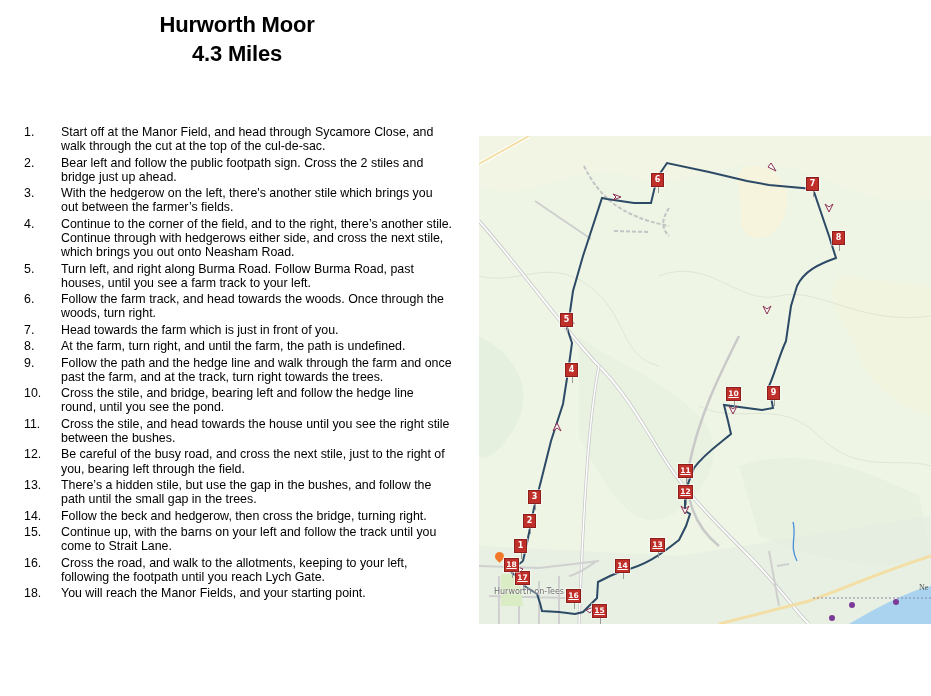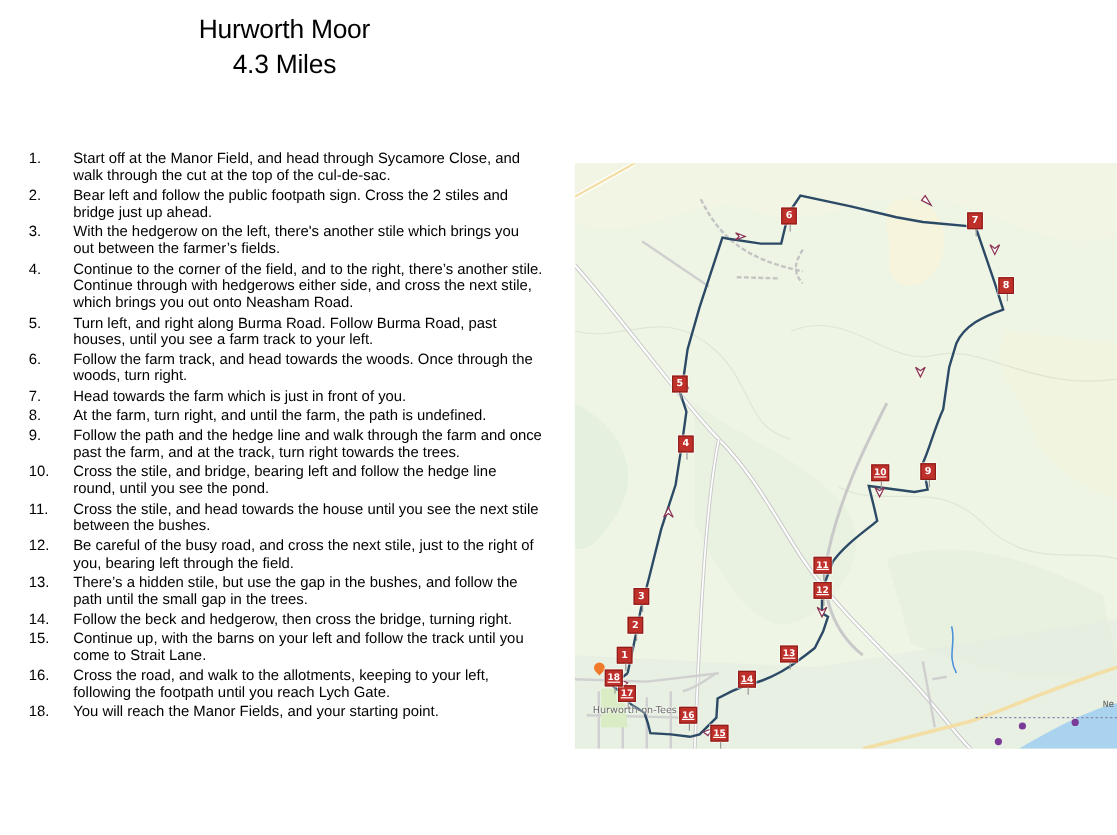--- a/index.html
+++ b/index.html
@@ -1,35 +1,35 @@
 <!DOCTYPE html>
 <html><head>
 <meta charset="utf-8">
 <style>
   html, body { margin:0; padding:0; background:#ffffff; }
   body { width:931px; height:696px; position:relative; overflow:hidden;
          font-family:"Liberation Sans", "DejaVu Sans", sans-serif; color:#000; }
   .title { position:absolute; left:130px; top:10px; width:214px; text-align:center;
-           font-weight:normal; font-size:22px; line-height:29px; letter-spacing:-0.2px; }
+           font-weight:bold; font-size:22px; line-height:29px; letter-spacing:-0.2px; }
   .steps { position:absolute; left:22px; top:125px; width:430px; margin:0; padding:0; list-style:none; }
   .step { display:flex; font-size:12.4px; line-height:14.2px; margin-bottom:2.2px; }
   .step .num { width:37px; flex:0 0 37px; padding-left:2px; }
   .step .txt { flex:1; }
   .map { position:absolute; left:479px; top:136px; width:452px; height:488px; overflow:hidden; background:#ecf4e4; }
   .map svg { position:absolute; left:0; top:0; }
   .marker { position:absolute; width:11px; height:12px; background:#c0302a; border:1px solid #8e1e1a;
             color:#fff; font-size:8px; font-weight:bold; line-height:12px; text-align:center;
             font-family:"DejaVu Sans", sans-serif; box-shadow:0 0 0 1px rgba(255,255,255,0.5); }
   .marker.wide { width:13px; font-size:7.5px;text-decoration:underline; }
   .marker::after { content:""; position:absolute; left:50%; top:13px; width:1px; height:6px; background:#9a9a9a; }
   .start-pin { position:absolute; width:9px; height:9px; background:#f07a2a; border-radius:50% 50% 50% 0;
                transform:rotate(-45deg); }
   .town-label { position:absolute; font-size:8px; color:#6a6a6a; font-family:"DejaVu Sans", sans-serif;
                 text-shadow:0 0 2px #fff, 0 0 2px #fff; }
-  .road-label { position:absolute; font-size:8px; color:#555; font-family:Liberation Mono, monospace; }
+  .road-label { position:absolute; font-size:8px; color:#555; font-family:Liberation Serif, serif; }
 </style>
 </head>
 <body>
 
 <div class="title">
   <div>Hurworth Moor</div>
   <div>4.3 Miles</div>
 </div>
 
 <ol class="steps">
@@ -68,21 +68,21 @@
   <li class="step">
       <span class="num">9.</span>
       <span class="txt">Follow the path and the hedge line and walk through the farm and once past the farm, and at the track, turn right towards the trees.</span>
     </li>
   <li class="step">
       <span class="num">10.</span>
       <span class="txt">Cross the stile, and bridge, bearing left and follow the hedge line round, until you see the pond.</span>
     </li>
   <li class="step">
       <span class="num">11.</span>
-      <span class="txt">Cross the stile, and head towards the house until you see the next stile between the bushes.</span>
+      <span class="txt">Cross the stile, and head towards the house until you see the right stile between the bushes.</span>
     </li>
   <li class="step">
       <span class="num">12.</span>
       <span class="txt">Be careful of the busy road, and cross the next stile, just to the right of you, bearing left through the field.</span>
     </li>
   <li class="step">
       <span class="num">13.</span>
       <span class="txt">There’s a hidden stile, but use the gap in the bushes, and follow the path until the small gap in the trees.</span>
     </li>
   <li class="step">

